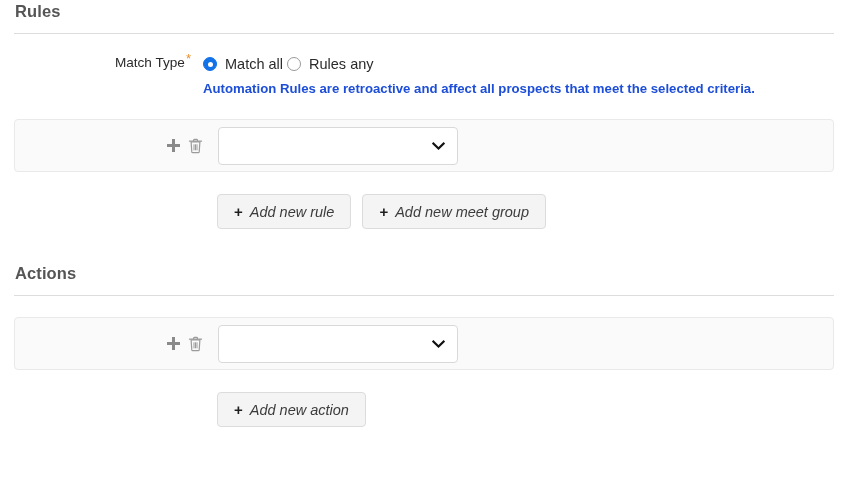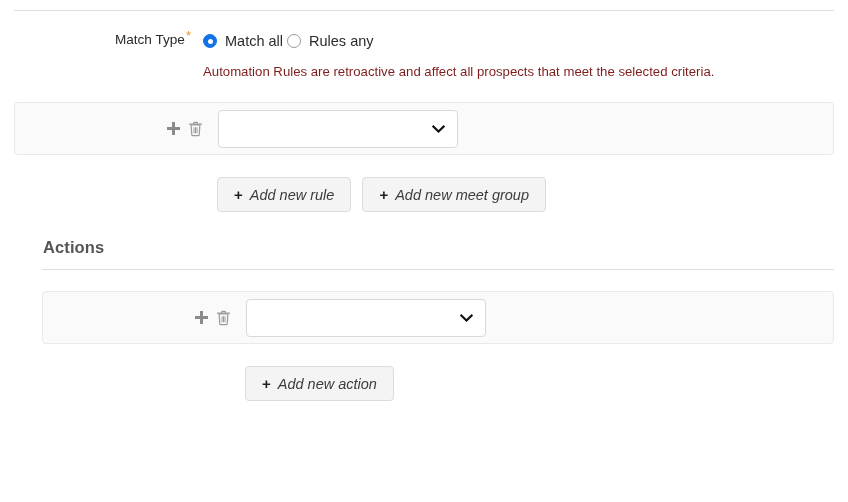--- a/index.html
+++ b/index.html
@@ -107,24 +107,25 @@
     background: #ffffff;
   }
   .radio-text {
     font-size: 14.5px;
     color: #2b2b2b;
     line-height: 18px;
   }
 
   .help-text {
     font-size: 13.2px;
-    color: #7f1d1d;
+    color: #1d4ed8;
     line-height: 18px;
-    margin-top: 11px;
+    margin-top: 5px;
     white-space: nowrap;
+    font-weight: bold;
   }
 
   
   .panel {
     margin: 21px 14px 0 14px;
     background: #fafafa;
     border: 1px solid #e9e9e9;
     border-radius: 4px;
     height: 53px;
     display: flex;
@@ -213,32 +214,32 @@
   }
   .btn-label {
     font-size: 14.5px;
     color: #3c3c3c;
     line-height: 18px;
     white-space: nowrap;
     font-style: italic;
   }
 
   .actions-section {
-    margin-top: 24px;
-    padding-left: 28px;
+    margin-top: 33px;
   }
 </style>
 </head>
 <body>
 
 <div class="page">
 
   <div>
 
     <div class="section-head">
+      <div class="section-title">Rules</div>
       <div class="section-rule"></div>
     </div>
 
     <div class="form-row">
       <div class="form-label">
         <span>Match Type</span><span class="req-star">*</span>
       </div>
       <div class="form-control-col">
         <div class="radio-set">
           <label class="radio-item">

